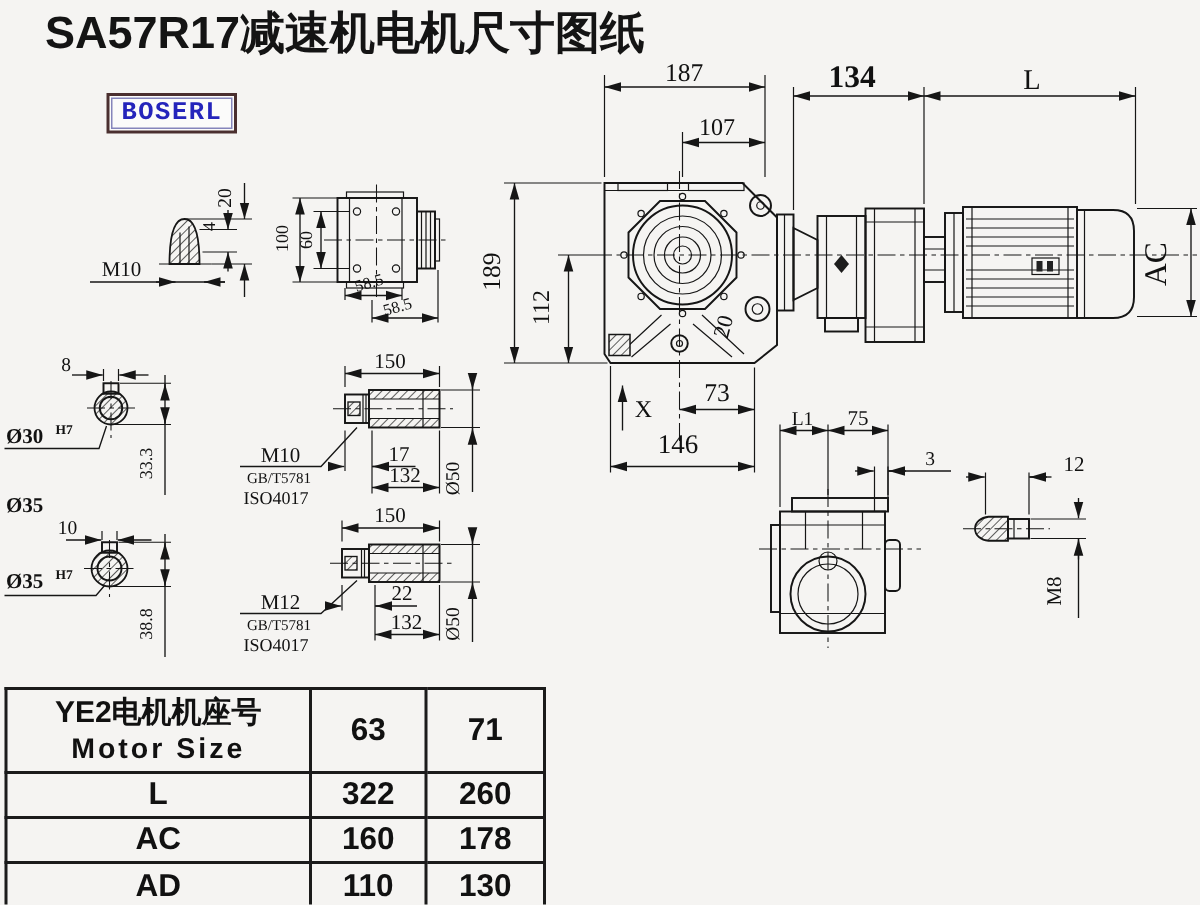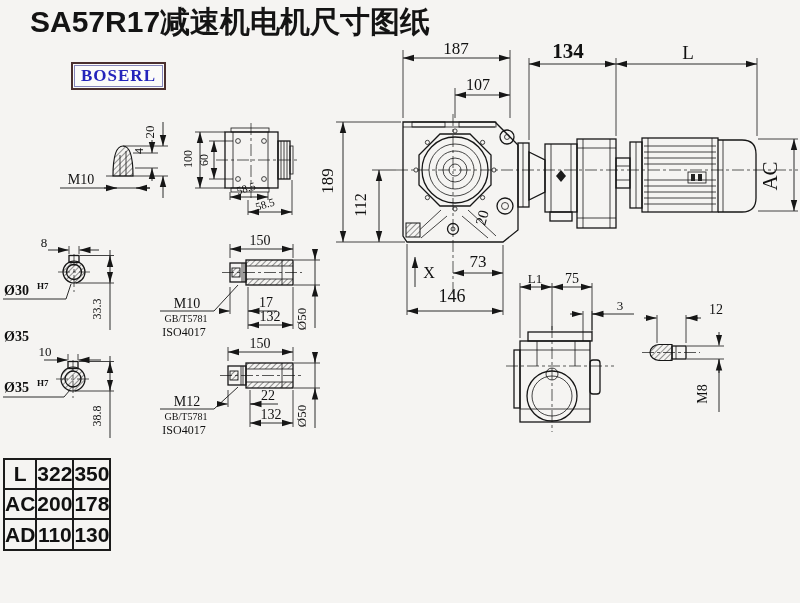--- a/index.html
+++ b/index.html
@@ -2,21 +2,21 @@
 <html><head>
 <meta charset="utf-8">
 <style>
   html,body{margin:0;padding:0;}
   body{width:800px;height:603px;position:relative;background:#f5f4f2;overflow:hidden;
        font-family:"Liberation Sans",sans-serif;color:#111;}
   .abs{position:absolute;}
   #title{left:2px;top:2px;font-size:30px;font-weight:bold;color:#141414;white-space:nowrap;margin-left:28px;}
   #logo{left:71px;top:62px;border:2px solid #4a2f2f;background:#fbfbfa;padding:1px;}
   #logo .in{border:1px solid #8585bb;padding:0 6px;color:#2424bb;
-            font-family:Liberation Serif, serif;font-weight:bold;font-size:17px;letter-spacing:1px;}
+            font-family:Liberation Mono, monospace;font-weight:bold;font-size:17px;letter-spacing:1px;}
   svg{position:absolute;left:0;top:0;}
   svg text{fill:#111;font-family:"Liberation Serif",serif;}
   .ln{stroke:#161616;stroke-width:1.3;fill:none;}
   .tn{stroke:#161616;stroke-width:0.8;fill:none;}
   .dl{stroke:#161616;stroke-width:0.9;fill:none;}
   .cl{stroke:#161616;stroke-width:0.7;fill:none;stroke-dasharray:12 3 3 3;}
   #dimtable{left:3px;top:458px;border-collapse:collapse;table-layout:fixed;}
   #dimtable td{border:2px solid #1b1b1b;text-align:center;vertical-align:middle;
                font-weight:600;font-size:21px;padding:0;}
   #dimtable .hd1{font-size:20px;font-weight:bold;line-height:26px;}
@@ -309,28 +309,36 @@
   </g>
 </svg>
 
 <div id="title" class="abs">SA57R17减速机电机尺寸图纸</div>
 <div id="logo" class="abs">
   <div class="in">BOSERL</div>
 </div>
 
 <table id="dimtable" class="abs">
   <tbody>
+      <tr>
+    <td style="width:201px;height:54px">
+      <div class="hd1">YE2电机机座号</div>
+      <div class="hd2">Motor Size</div>
+    </td>
+    <td style="width:75px">63</td>
+    <td style="width:77px">71</td>
+  </tr>
   <tr>
     <td style="height:28px">L</td>
     <td>322</td>
-    <td>350</td>
+    <td>260</td>
   </tr>
   <tr>
     <td style="height:28px">AC</td>
-    <td>200</td>
+    <td>160</td>
     <td>178</td>
   </tr>
   <tr>
     <td style="height:29px">AD</td>
     <td>110</td>
     <td>130</td>
   </tr>
 </tbody>
   </table>
 

